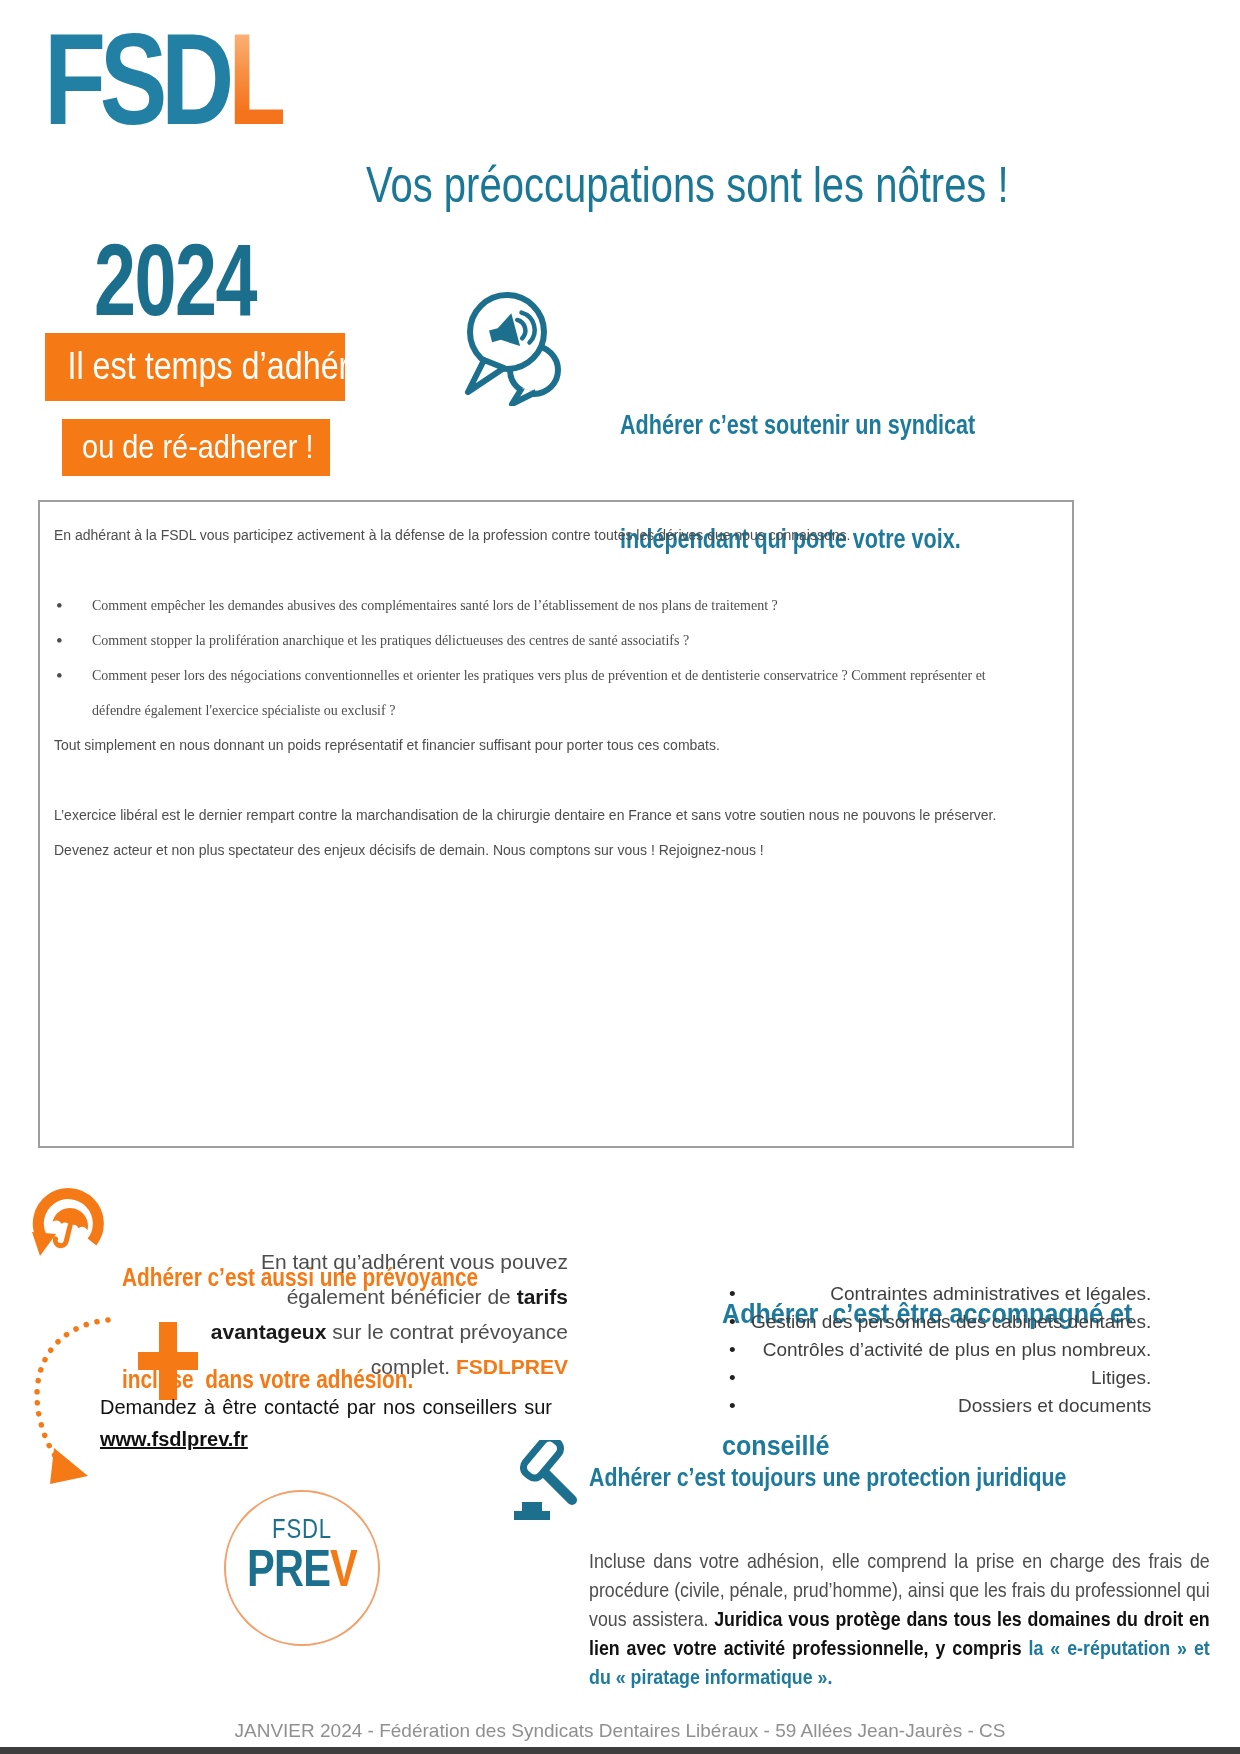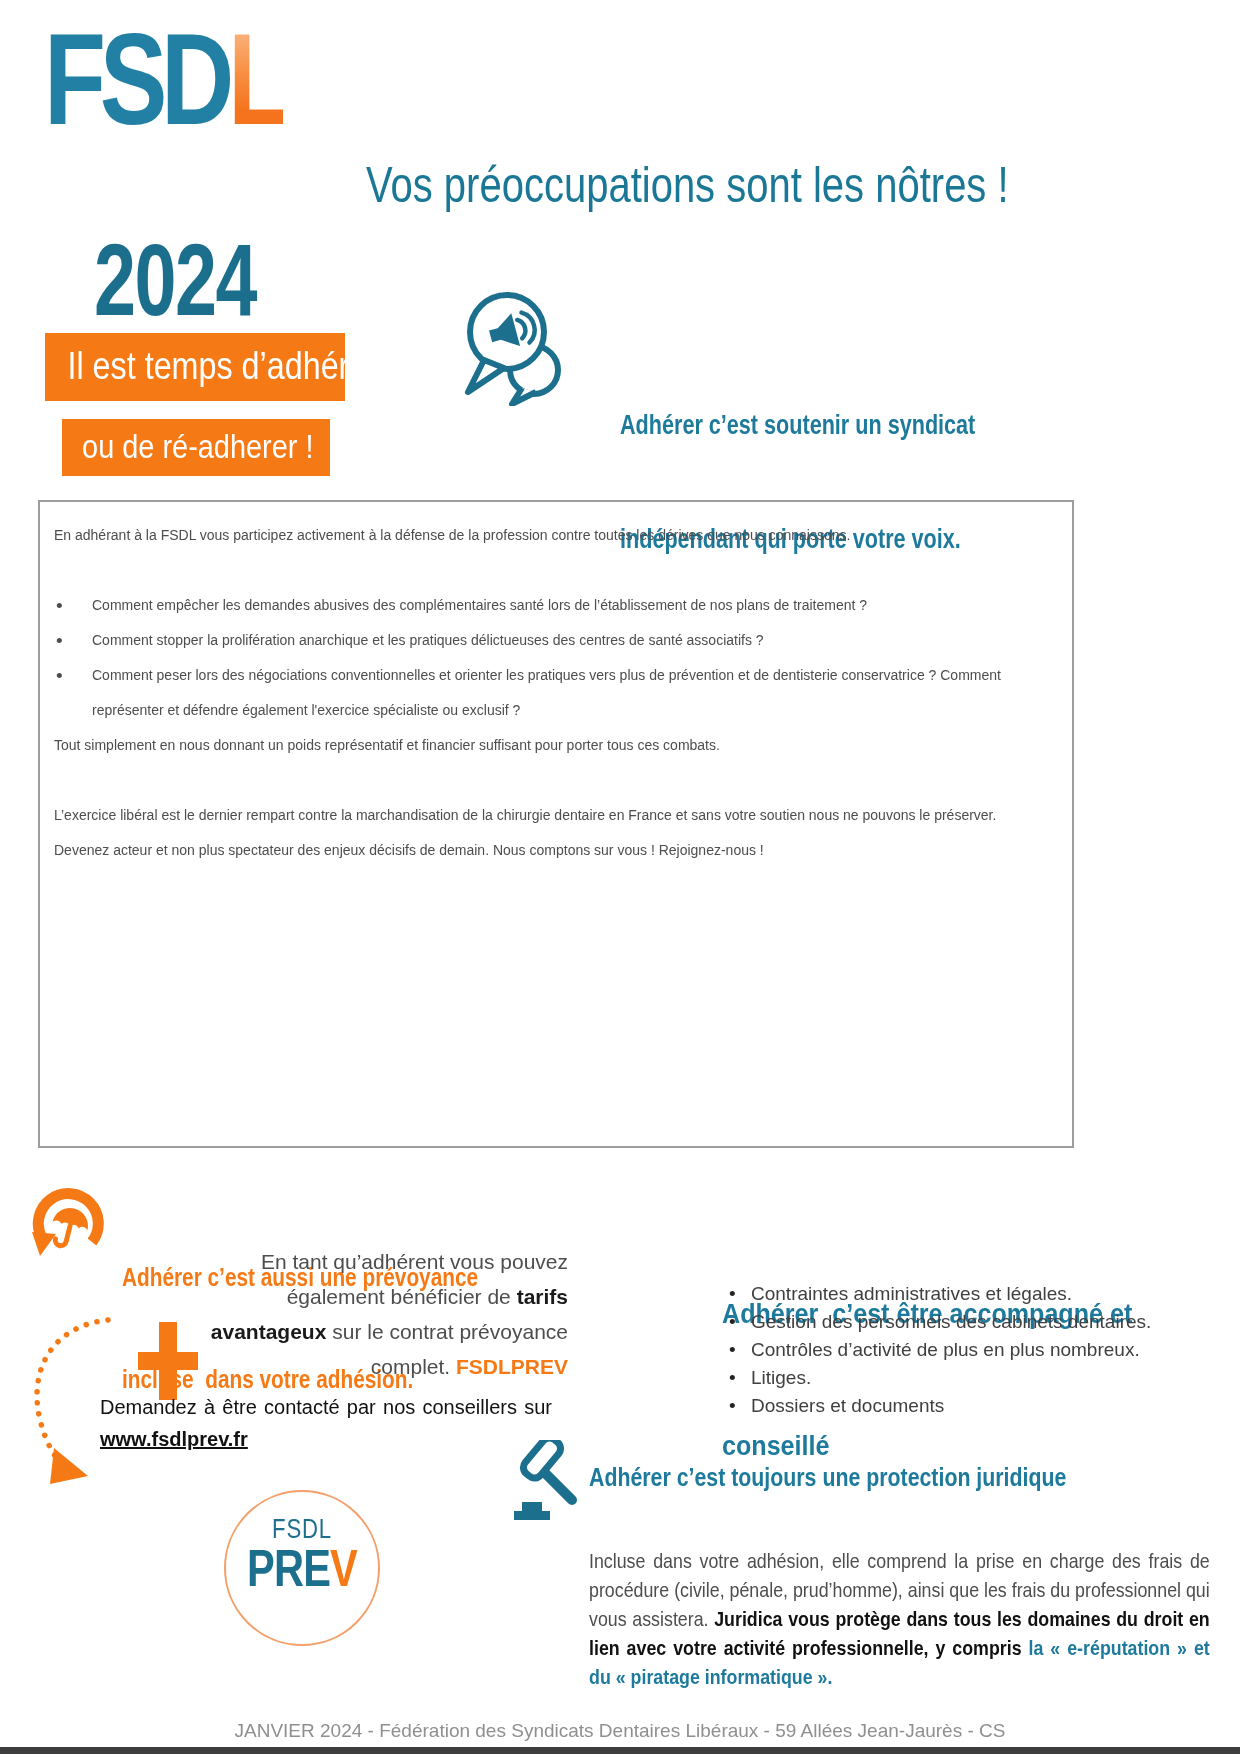--- a/index.html
+++ b/index.html
@@ -28,21 +28,21 @@
 
   .bubble-icon{left:462px;top:288px;}
   .support-h{left:620px;top:330px;font-size:27px;font-weight:bold;color:#1d7a9c;line-height:38px;
              transform:scaleX(0.8);transform-origin:left top;white-space:pre;}
 
   
   .mainbox{left:38px;top:500px;width:1036px;height:648px;border:2px solid #9e9e9e;box-sizing:border-box;
            padding:16px 30px 0 14px;font-size:14px;line-height:35px;color:#4d4d4d;}
   .mb-gap{margin-bottom:35px;}
   .mainbox ul{margin:0;padding:0;list-style:none;}
-  .mainbox li{position:relative;padding-left:38px;max-width:925px;}
+  .mainbox li{position:relative;padding-left:38px;max-width:925px;font-family:Liberation Serif, serif;}
   .mainbox li::before{content:"\2022";position:absolute;left:2px;top:0;font-size:19px;}
 
   
   .umbrella-icon{left:32px;top:1186px;}
   .prev-h{left:122px;top:1192px;font-size:26px;font-weight:bold;color:#f57a16;line-height:34px;
           transform:scaleX(0.8);transform-origin:left top;white-space:pre;}
   .prev-body{left:183px;top:1244px;width:385px;font-size:21px;line-height:35px;color:#4d4d4d;text-align:right;}
   .prev-body b{color:#1a1a1a;}
   .brand-orange{color:#f57a16;font-weight:bold;}
   .plus-icon{left:138px;top:1322px;width:60px;height:78px;}
@@ -51,21 +51,21 @@
   .dotted-arrow{left:24px;top:1312px;}
   .contact{left:100px;top:1396px;width:452px;font-size:20px;font-weight:normal;color:#111;
            text-align:justify;text-align-last:justify;}
   .contact-link{left:100px;top:1428px;font-size:20px;font-weight:bold;color:#111;text-decoration:underline;}
 
   
   .acc-h{left:722px;top:1204px;font-size:27px;font-weight:bold;color:#1d7a9c;line-height:44px;
          transform:scaleX(0.93);transform-origin:left top;white-space:pre;}
   .acc-list{left:727px;top:1280px;font-size:19px;line-height:28px;color:#3f3f3f;}
   .acc-list ul{margin:0;padding:0;list-style:none;}
-  .acc-list li{position:relative;padding-left:24px;white-space:nowrap;}
+  .acc-list li{position:relative;padding-left:24px;white-space:nowrap;text-align:right;}
   .acc-list li::before{content:"\2022";position:absolute;left:2px;top:0;font-size:19px;color:#222;}
 
   
   .gavel-icon{left:510px;top:1440px;}
   .jur-h{left:589px;top:1462px;font-size:26px;font-weight:bold;color:#1d7a9c;
          transform:scaleX(0.82);transform-origin:left top;white-space:nowrap;}
   .jur-p{left:589px;top:1546px;width:732px;font-size:21px;line-height:29px;color:#4d4d4d;
          text-align:justify;transform:scaleX(0.848);transform-origin:left top;}
   .jur-p b{color:#111;}
   .jur-teal{color:#1d7a9c;font-weight:bold;}

